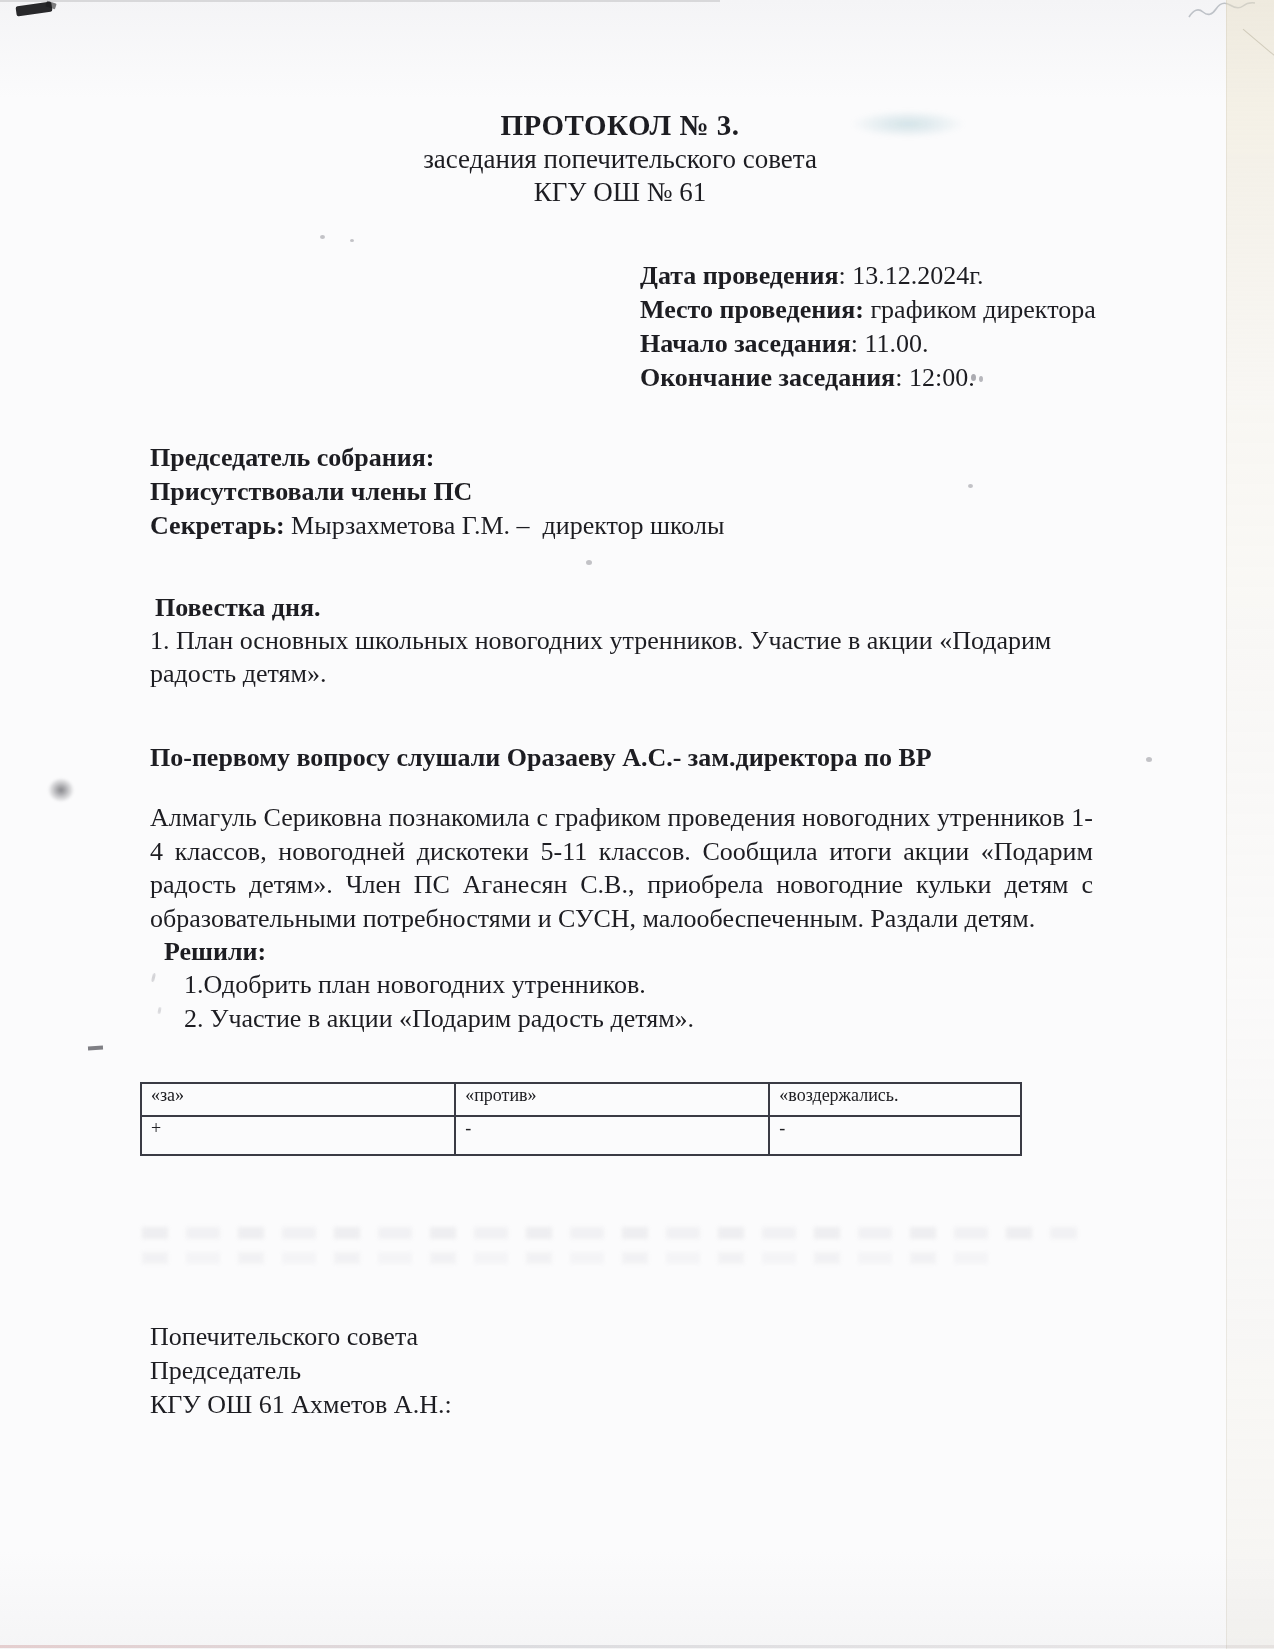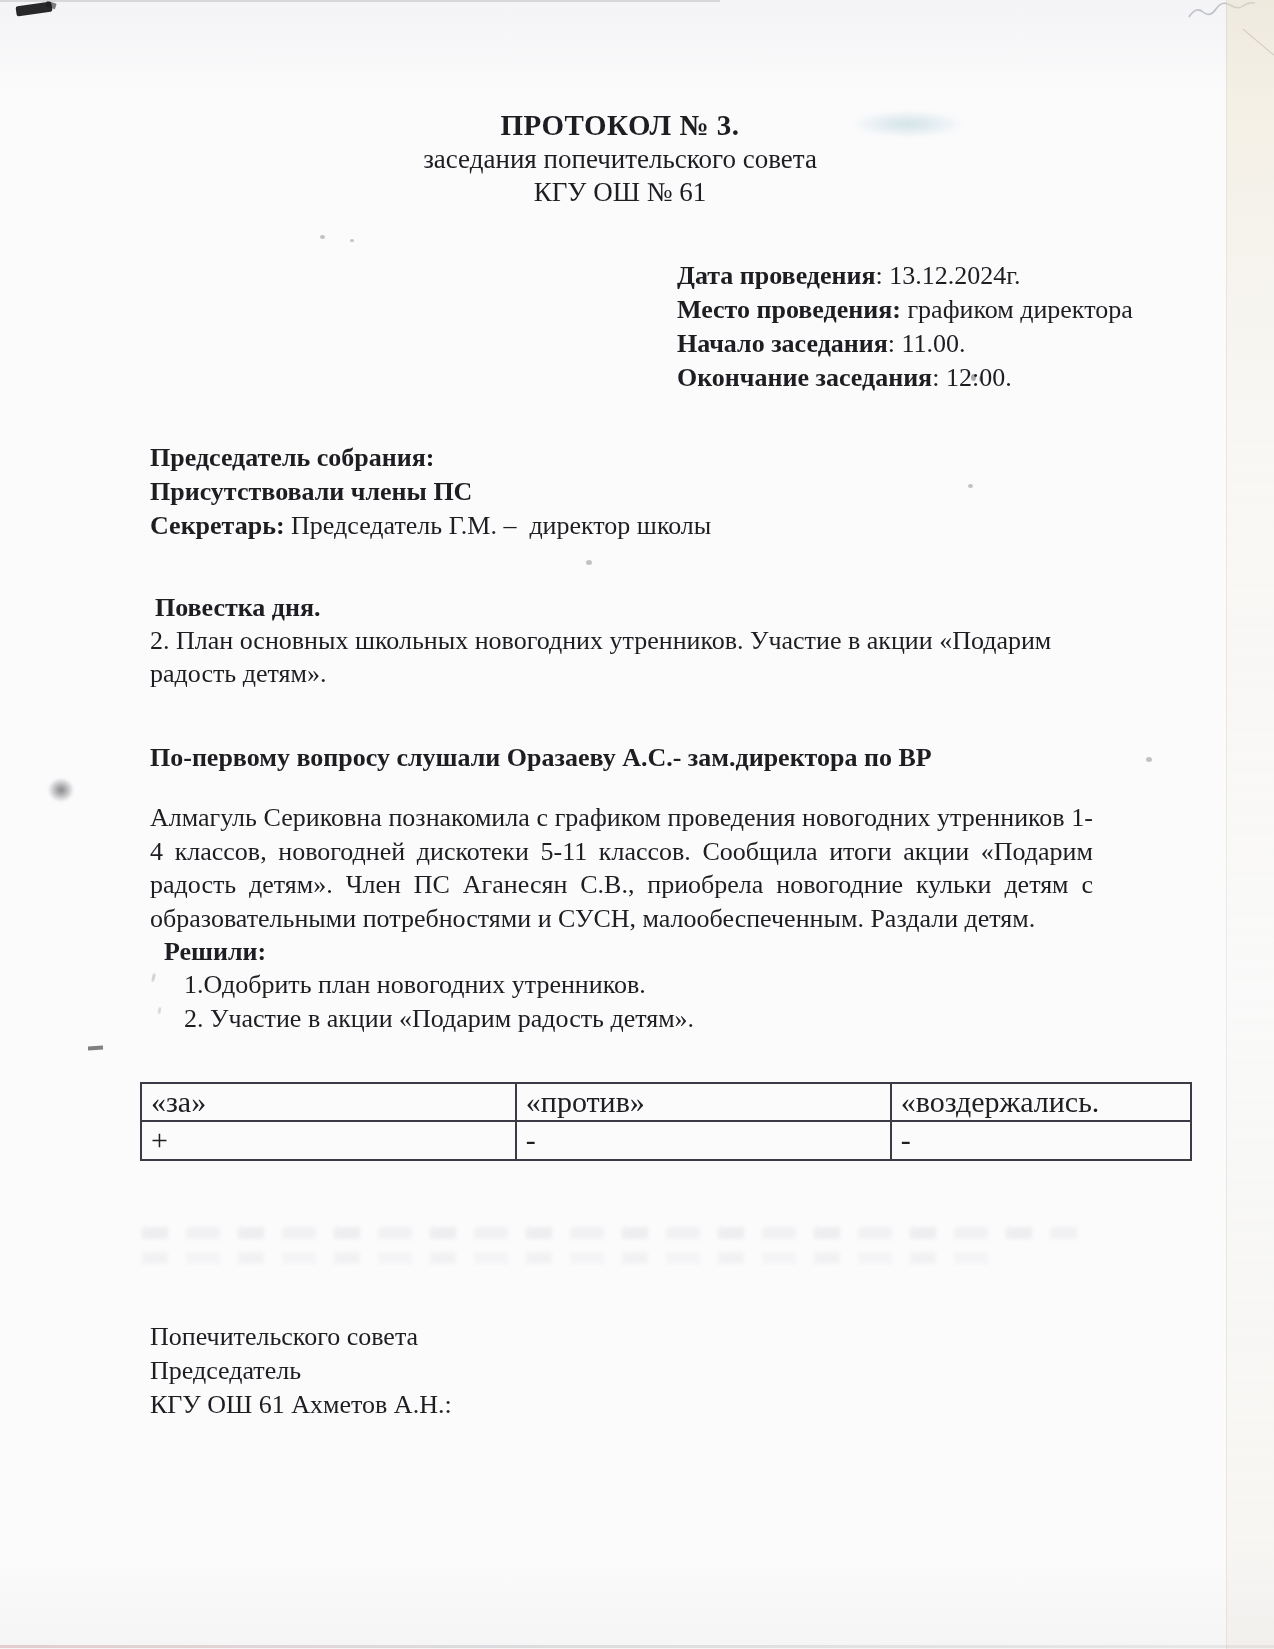--- a/index.html
+++ b/index.html
@@ -12,23 +12,23 @@
   .txt{position:absolute;z-index:3;font-size:26px;line-height:34px;color:#1d1d22;}
   .b{font-weight:bold;}
   .pre{white-space:pre;}
   .center{text-align:center;}
   .title-main{font-size:29px;line-height:35px;letter-spacing:.5px;}
   .title-sub{font-size:27px;line-height:33px;}
   .para{width:943px;text-align:justify;line-height:33.5px;}
   .agenda-item{width:945px;line-height:33px;}
   
   table.vote{
-    position:absolute;z-index:3;left:140px;top:1082px;width:1052px;
+    position:absolute;z-index:3;left:140px;top:1082px;width:882px;
     border-collapse:collapse;table-layout:fixed;
-    font-size:30px;color:#202024;
+    font-size:18px;color:#202024;
   }
   table.vote th,table.vote td{
     border:2px solid #3a3b44;text-align:left;vertical-align:top;
     padding:1px 9px;font-weight:normal;
   }
   table.vote th{height:29px;}
   table.vote td{height:35px;}
   
   .art{position:absolute;z-index:1;pointer-events:none;}
   .dot{position:absolute;z-index:1;background:#8a8a92;border-radius:50%;opacity:.5;filter:blur(.5px);pointer-events:none;}
@@ -69,45 +69,45 @@
   <div class="dot" style="left:1146px;top:757px;width:6px;height:5px;"></div>
   <div class="dot" style="left:152px;top:973px;width:3px;height:9px;transform:rotate(14deg);opacity:.35;"></div>
   <div class="dot" style="left:158px;top:1007px;width:3px;height:7px;transform:rotate(10deg);opacity:.3;"></div>
 
   <div class="txt center" style="left:150px;top:108px;width:940px;">
     <div class="title-main b">ПРОТОКОЛ № 3.</div>
     <div class="title-sub">заседания попечительского совета</div>
     <div class="title-sub">КГУ ОШ № 61</div>
   </div>
 
-  <div class="txt" style="left:640px;top:259px;margin-left:37px;">
+  <div class="txt" style="left:640px;top:259px;">
     <div>
       <span class="b pre">Дата проведения</span><span class="pre">: 13.12.2024г.</span>
     </div>
     <div>
       <span class="b pre">Место проведения:</span><span class="pre"> графиком директора</span>
     </div>
     <div>
       <span class="b pre">Начало заседания</span><span class="pre">: 11.00.</span>
     </div>
     <div>
       <span class="b pre">Окончание заседания</span><span class="pre">: 12:00.</span>
     </div>
   </div>
 
   <div class="txt" style="left:150px;top:441px;">
     <div class="b">Председатель собрания:</div>
     <div class="b">Присутствовали члены ПС</div>
     <div>
-      <span class="b pre">Секретарь:</span><span class="pre"> Председатель Г.М. –  директор школы</span>
+      <span class="b pre">Секретарь:</span><span class="pre"> Мырзахметова Г.М. –  директор школы</span>
     </div>
   </div>
 
   <div class="txt b" style="left:155px;top:591px;">Повестка дня.</div>
-  <div class="txt agenda-item" style="left:150px;top:624px;">2. План основных школьных новогодних утренников. Участие в акции «Подарим радость детям».</div>
+  <div class="txt agenda-item" style="left:150px;top:624px;">1. План основных школьных новогодних утренников. Участие в акции «Подарим радость детям».</div>
 
   <div class="txt b" style="left:150px;top:741px;">По-первому вопросу слушали Оразаеву А.С.- зам.директора по ВР</div>
   <div class="txt para" style="left:150px;top:801px;">Алмагуль Сериковна познакомила с графиком проведения новогодних утренников 1-4 классов, новогодней дискотеки 5-11 классов. Сообщила итоги акции «Подарим радость детям». Член ПС Аганесян С.В., приобрела новогодние кульки детям с образовательными потребностями и СУСН, малообеспеченным. Раздали детям.</div>
   <div class="txt b" style="left:164px;top:935px;">Решили:</div>
   <div class="txt" style="left:184px;top:968px;line-height:33.5px;">
     <div>1.Одобрить план новогодних утренников.</div>
     <div>2. Участие в акции «Подарим радость детям».</div>
   </div>
 
   <table class="vote">

